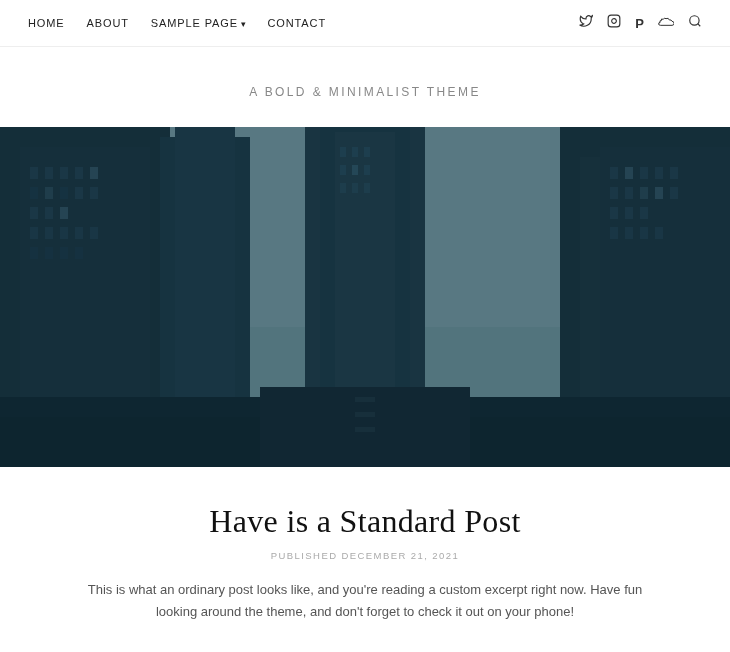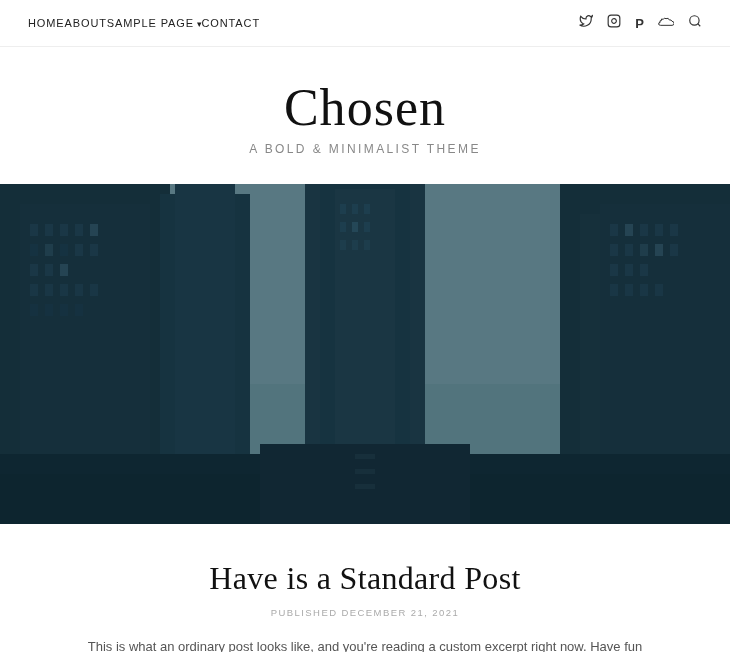--- a/index.html
+++ b/index.html
@@ -14,20 +14,21 @@
     
     nav {
       display: flex;
       align-items: center;
       justify-content: space-between;
       padding: 14px 28px;
       border-bottom: 1px solid #eee;
     }
     .nav-left {
       display: flex;
+      gap: 22px;
       align-items: center;
     }
     .nav-left a {
       font-family: Arial, sans-serif;
       font-size: 11px;
       letter-spacing: 0.08em;
       text-transform: uppercase;
       text-decoration: none;
       color: #222;
     }
@@ -164,21 +165,20 @@
     <span class="nav-icon">
       <svg width="14" height="14" viewBox="0 0 24 24" fill="none" stroke="#333" stroke-width="2">
           <circle cx="11" cy="11" r="8"></circle>
           <line x1="21" y1="21" x2="16.65" y2="16.65"></line>
         </svg>
     </span>
   </div>
 </nav>
 
 <header class="site-header">
-  <h1 class="site-title">Chosen</h1>
   <p class="site-tagline">A BOLD &amp; MINIMALIST THEME</p>
 </header>
 
 <div class="hero-image">
   <svg viewBox="0 0 730 340" preserveAspectRatio="xMidYMid slice" xmlns="http://www.w3.org/2000/svg">
     <defs>
       <linearGradient id="skyGrad" x1="0" y1="0" x2="0" y2="1">
         <stop offset="0%" stop-color="#b0bec5"></stop>
         <stop offset="40%" stop-color="#90a4ae"></stop>
         <stop offset="100%" stop-color="#607d8b"></stop>

